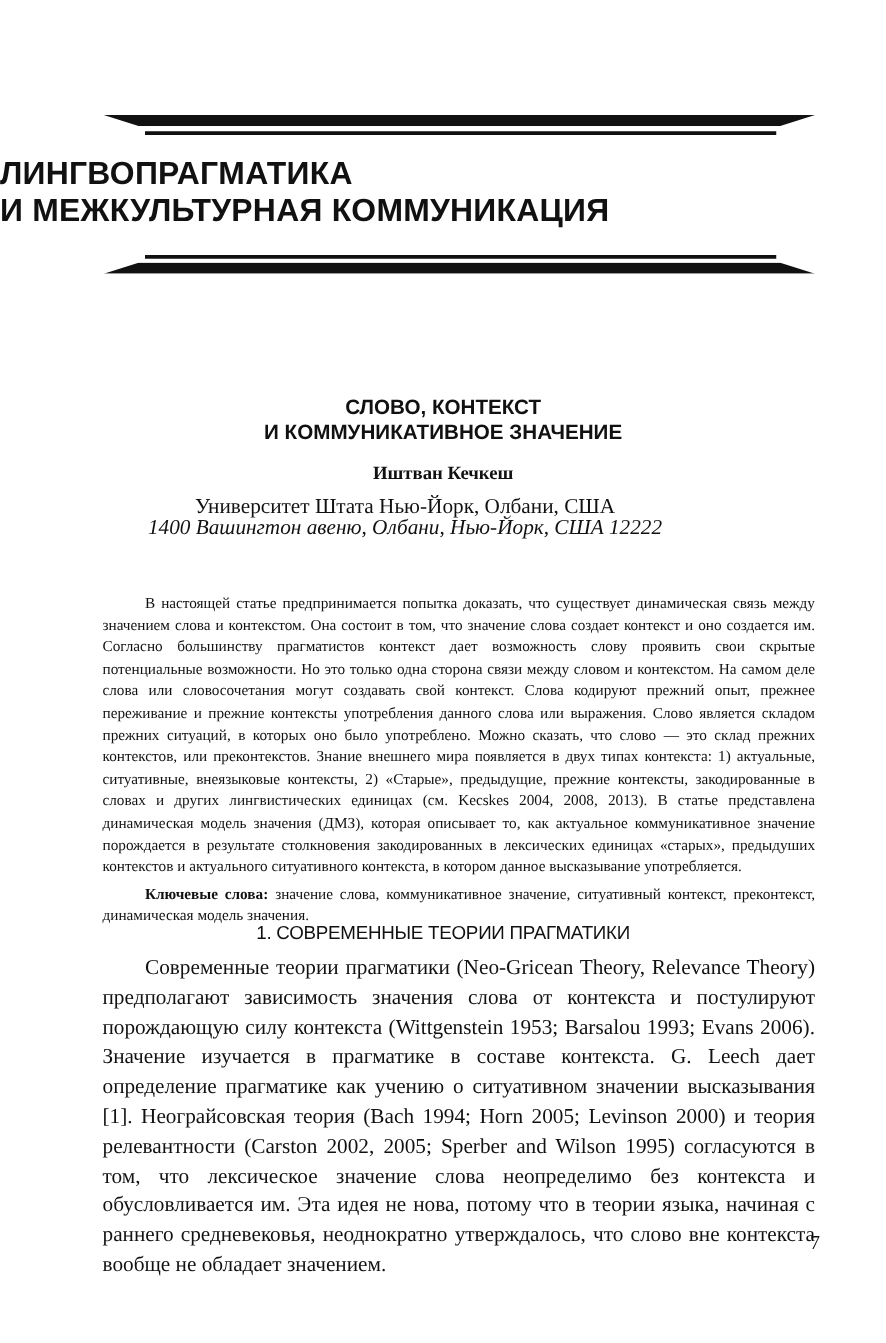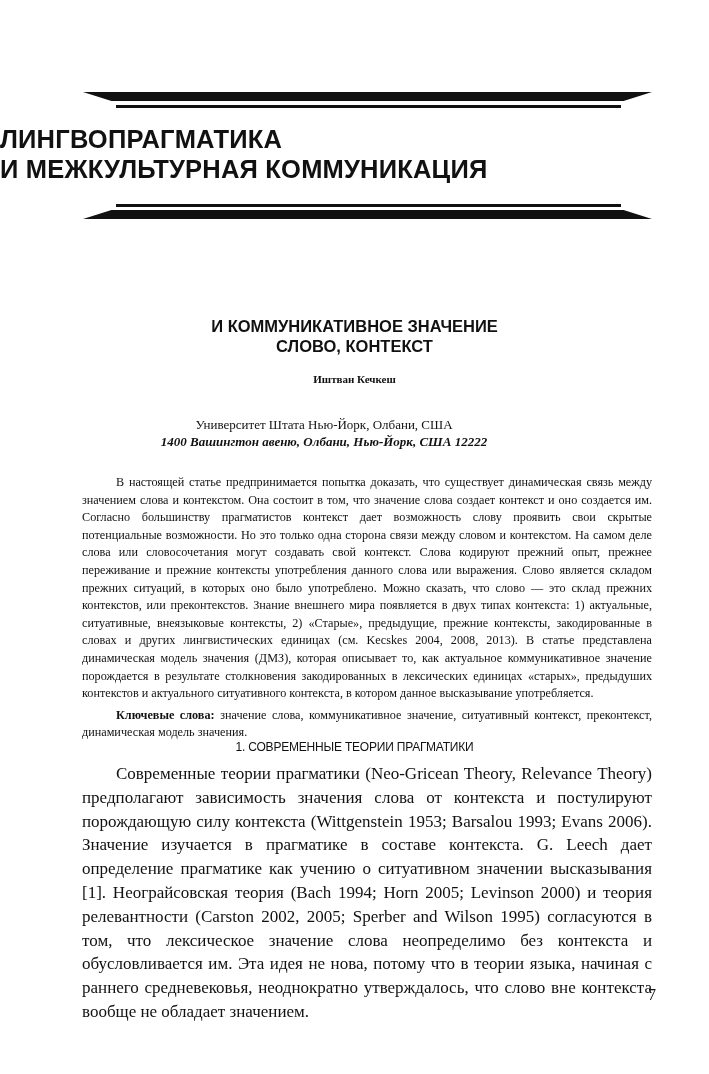--- a/index.html
+++ b/index.html
@@ -13,34 +13,34 @@
   .bar-thin.top { top: 105px; }
   .bar-thin.bottom { top: 204px; }
 
   .section-title { position: absolute; left: 0; width: 709px; top: 124px; text-align: left;
     font-family: "Liberation Sans", sans-serif; font-weight: bold; font-size: 25.5px; line-height: 30px; letter-spacing: 0.2px; }
 
   .article-title { position: absolute; left: 0; width: 709px; top: 316px; text-align: center;
     font-family: "Liberation Sans", sans-serif; font-weight: bold; font-size: 16.5px; line-height: 20px; }
 
   .author { position: absolute; left: 0; width: 709px; top: 370px; text-align: center;
-    font-family: "Liberation Serif", serif; font-weight: bold; font-size: 11px; line-height: 18px; }
+    font-family: "Liberation Serif", serif; font-weight: bold; font-size: 15px; line-height: 18px; }
 
-  .affil { position: absolute; left: 0; width: 648px; top: 416px; text-align: center;
-    font-family: "Liberation Serif", serif; font-size: 13px; line-height: 17px; }
-  .affil .addr { font-style: italic; display: block; font-weight: bold; }
+  .affil { position: absolute; left: 0; width: 648px; top: 396px; text-align: center;
+    font-family: "Liberation Serif", serif; font-size: 17px; line-height: 17px; }
+  .affil .addr { font-style: italic; display: block; }
 
   .abstract { position: absolute; left: 82px; width: 570px; top: 454px;
     font-family: "Liberation Serif", serif; font-size: 12.2px; line-height: 17.6px; text-align: justify; margin-top: 20px; }
   .abstract p { margin: 0; text-indent: 34px; }
   .abstract .kw { margin-top: 4px; }
   .abstract .kw b { font-weight: bold; }
 
   .h1 { position: absolute; left: 0; width: 709px; top: 740px; text-align: center;
-    font-family: "Liberation Sans", sans-serif; font-size: 12px; line-height: 14px; letter-spacing: -0.2px; }
+    font-family: "Liberation Sans", sans-serif; font-size: 15px; line-height: 14px; letter-spacing: -0.2px; }
 
   .body-text { position: absolute; left: 82px; width: 570px; top: 762px;
     font-family: "Liberation Serif", serif; font-size: 17px; line-height: 23.8px; text-align: justify; }
   .body-text p { margin: 0; text-indent: 34px; }
 
   .page-number { position: absolute; left: 636px; top: 986px; width: 20px; text-align: right;
     font-family: "Liberation Serif", serif; font-size: 16px; line-height: 18px; }
 </style>
 </head>
 <body>
@@ -52,22 +52,22 @@
 
   <div class="section-title">
     <div>ЛИНГВОПРАГМАТИКА</div>
     <div>И МЕЖКУЛЬТУРНАЯ КОММУНИКАЦИЯ</div>
   </div>
 
   <div class="bar-thin bottom"></div>
   <div class="bar-thick bottom"></div>
 
   <div class="article-title">
+    <div>СЛОВО, КОНТЕКСТ</div>
     <div>И КОММУНИКАТИВНОЕ ЗНАЧЕНИЕ</div>
-    <div>СЛОВО, КОНТЕКСТ</div>
   </div>
 
   <div class="author">Иштван Кечкеш</div>
 
   <div class="affil">
     <span>Университет Штата Нью-Йорк, Олбани, США</span>
     <span class="addr">1400 Вашингтон авеню, Олбани, Нью-Йорк, США 12222</span>
   </div>
 
   <div class="abstract">

